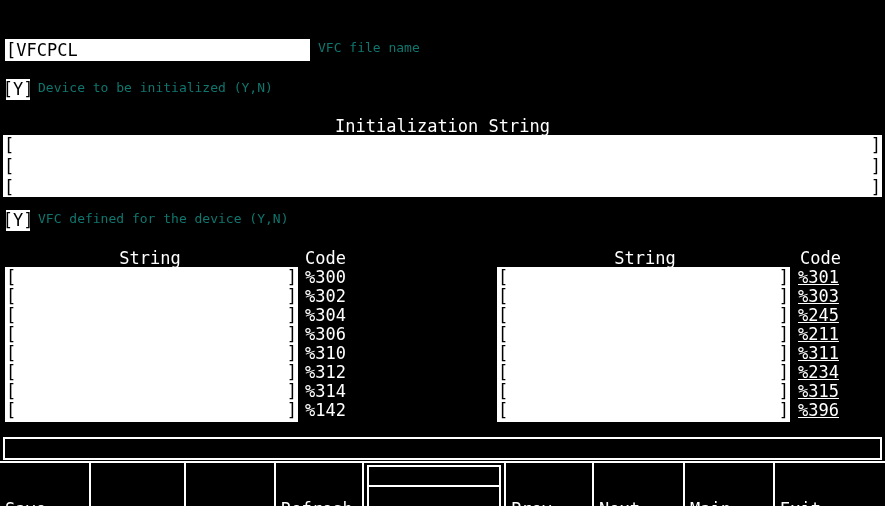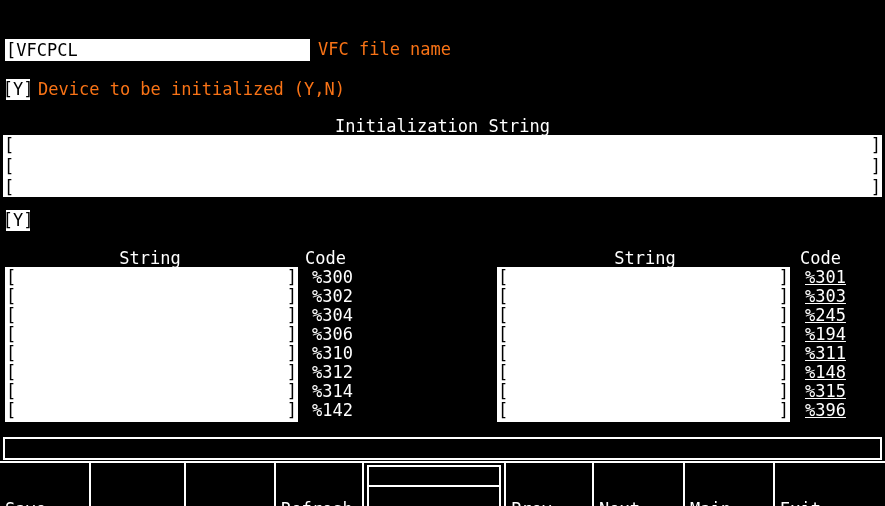--- a/index.html
+++ b/index.html
@@ -46,22 +46,22 @@
     font-size: 17px;
     display: flex;
     align-items: center;
     box-sizing: border-box;
   }
   .filled-field .bracket-open { padding-left: 1px; }
 
   
   .label {
     white-space: pre;
-    font-size: 17px;
-    color: #f97316;
+    font-size: 13px;
+    color: #0f766e;
   }
 
   
   .toggle-field {
     background: #ffffff;
     color: #000000;
     white-space: pre;
     font-size: 17px;
     display: flex;
     align-items: center;
@@ -112,21 +112,20 @@
     color: #000000;
   }
   .str-row .b-l { padding-left: 1px; }
   .str-row .b-r { padding-right: 1px; }
 
   
   .code-col {
     display: flex;
     flex-direction: column;
     padding-top: 1px;
-    margin-left: 7px;
   }
   .code-cell {
     height: 19px;
     line-height: 19px;
     font-size: 17px;
     white-space: pre;
     color: #ffffff;
   }
 
   .col-head {
@@ -224,20 +223,21 @@
     </div>
     <div class="init-row">
       <span class="b-l">[</span>
       <span class="b-r">]</span>
     </div>
   </div>
 
   <div class="abs toggle-field" style="left:6px; top:210px; width:24px; height:21px;">
     <span>[</span><span>Y</span><span>]</span>
   </div>
+  <div class="abs label" style="left:38px; top:212px;">VFC defined for the device (Y,N)</div>
 
   <div class="abs col-head" style="left:5px; top:250px; width:290px;">String</div>
   <div class="abs col-head" style="left:305px; top:250px; width:70px; text-align:left;">Code</div>
 
   <div class="abs col-head" style="left:500px; top:250px; width:290px;">String</div>
   <div class="abs col-head" style="left:800px; top:250px; width:70px; text-align:left;">Code</div>
 
   <div class="abs str-panel" style="left:5px; top:267px; width:293px; height:155px;">
     <div class="str-row">
       <span class="b-l">[</span>
@@ -332,23 +332,23 @@
       <span class="b-l">[</span>
       <span></span>
       <span class="b-r">]</span>
     </div>
   </div>
 
   <div class="abs code-col" style="left:798px; top:267px; width:80px;text-decoration:underline;">
     <div class="code-cell">%301</div>
     <div class="code-cell">%303</div>
     <div class="code-cell">%245</div>
-    <div class="code-cell">%194</div>
+    <div class="code-cell">%211</div>
     <div class="code-cell">%311</div>
-    <div class="code-cell">%148</div>
+    <div class="code-cell">%234</div>
     <div class="code-cell">%315</div>
     <div class="code-cell">%396</div>
   </div>
 
   <div class="abs status-line" style="left:3px; top:437px; width:879px; height:23px;"></div>
 
   <div class="fkey-bar">
 
     <div class="fkey" style="width:91px;">
       <span class="ln">Save</span>

